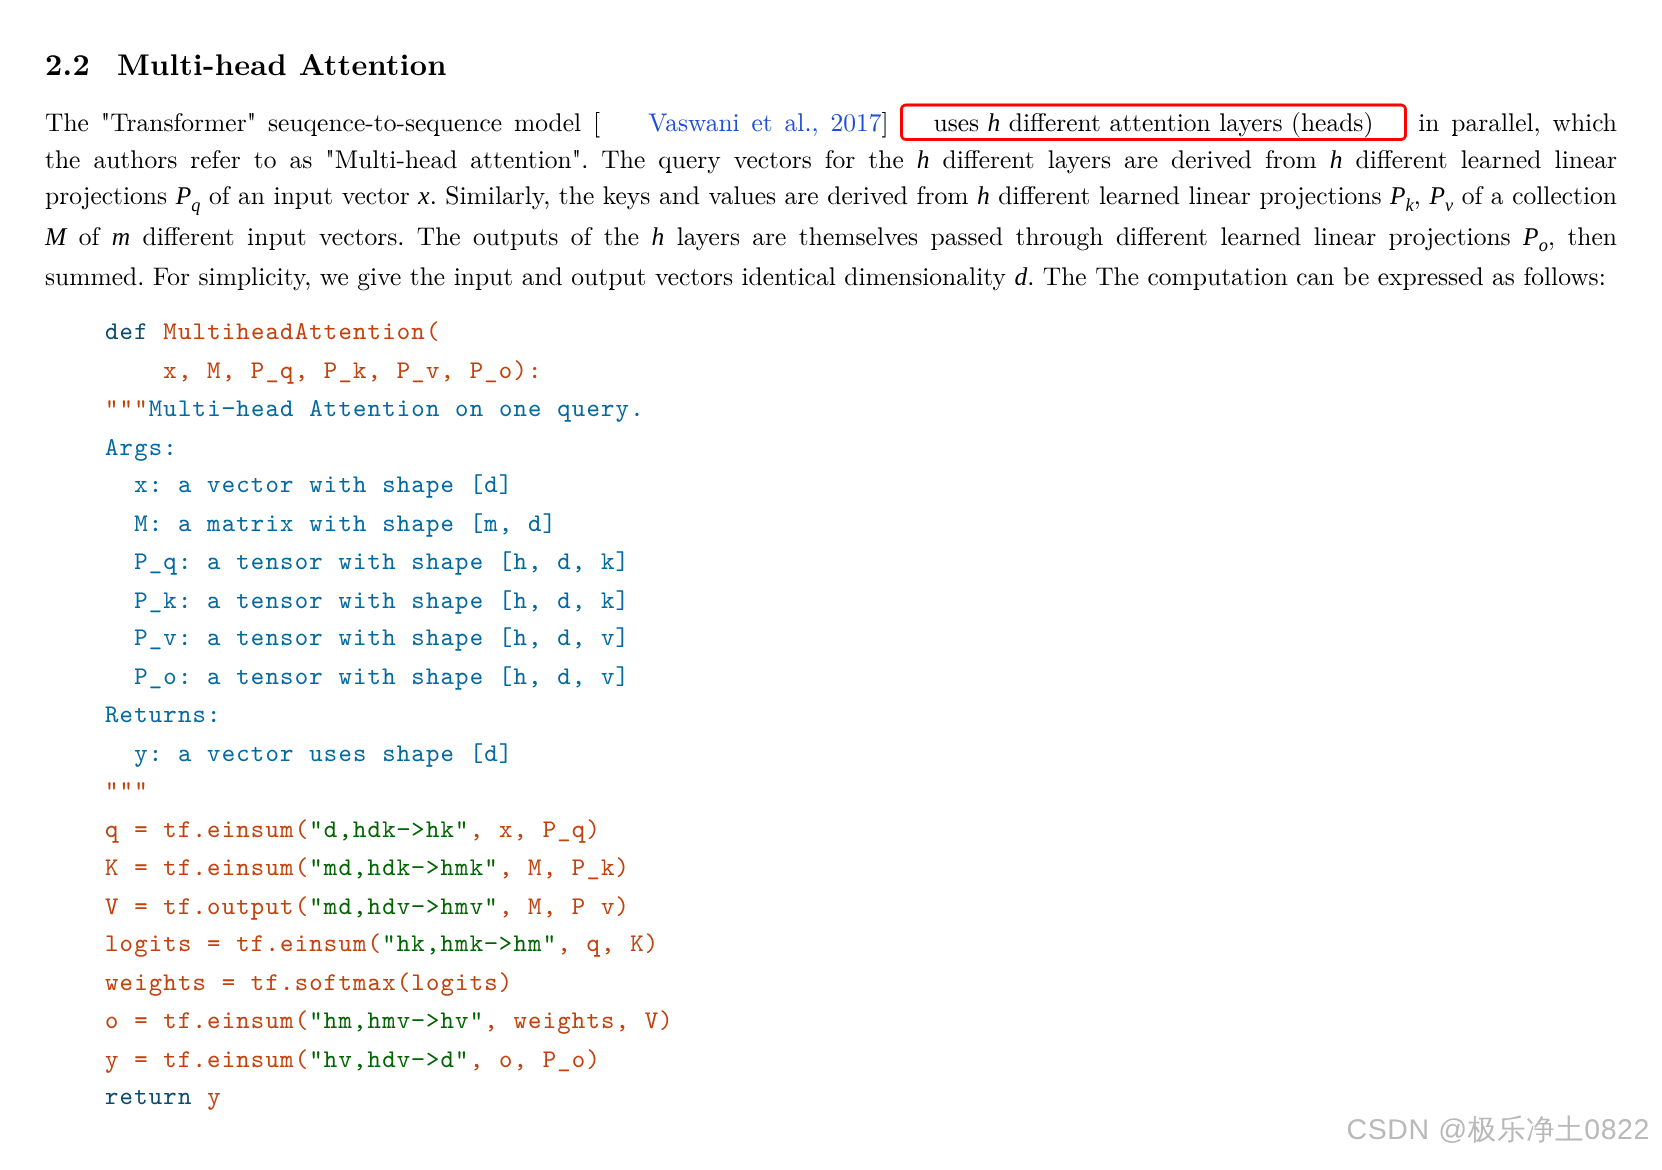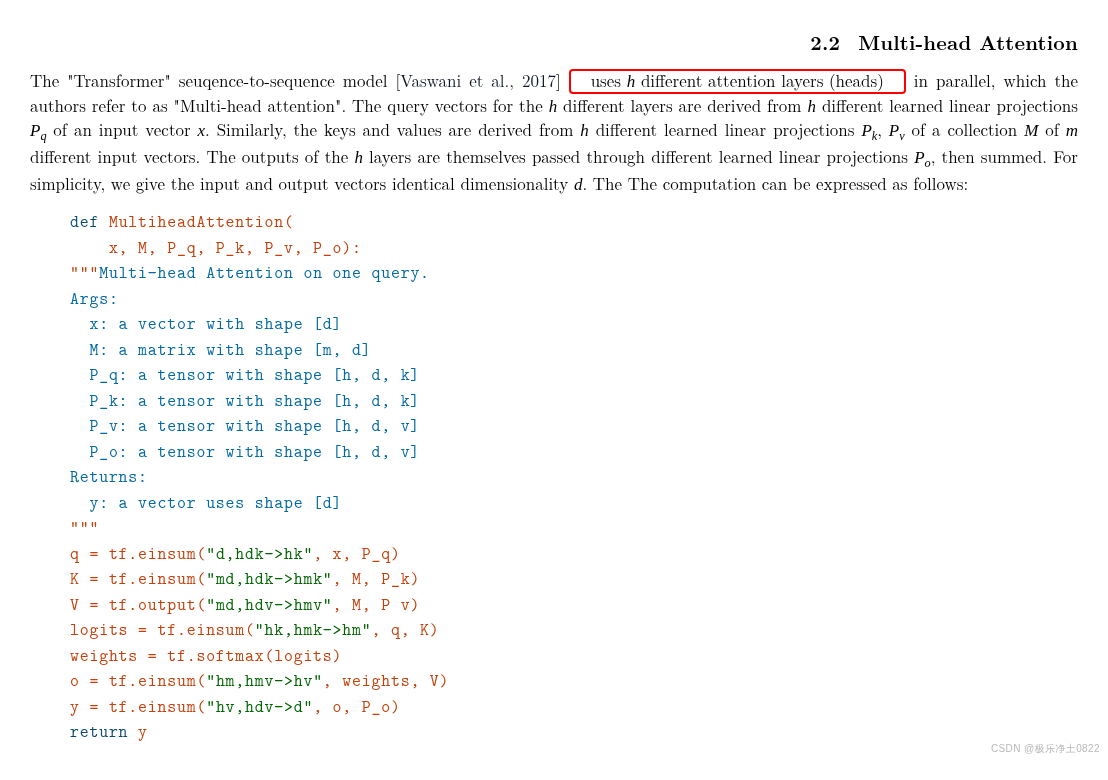--- a/index.html
+++ b/index.html
@@ -11,28 +11,27 @@
     line-height: 1.35;
     width: 1108px;
     box-sizing: border-box;
     position: relative;
   }
   h2.sec {
     font-size: 20px;
     font-weight: bold;
     margin: 0 0 14px 0;
     letter-spacing: 0.2px;
-    text-align: right;
   }
   h2.sec .num { margin-right: 18px; }
   p.para {
     margin: 0 0 8px 0;
     text-align: justify;
   }
-  .citation { color: #0f172a; }
+  .citation { color: #1d4ed8; margin-left: 32px; }
   .mathit { font-style: italic; font-family: "CMU Serif", Georgia, serif; }
   sub.v { font-style: italic; font-size: 0.72em; }
   .hl {
     border: 2px solid #ff0000;
     border-radius: 4px;
     padding: 0 20px;
     display: inline-block;
     line-height: 1.15;
   }
   .codeblock {
@@ -43,24 +42,24 @@
     margin: 12px 0 0 40px;
     white-space: pre;
   }
   .kw  { color: #0c4a6e; }
   .id  { color: #c2410c; }  
   .str { color: #006400; }  
   .cmt { color: #0369a1; }  
   .watermark {
     position: absolute;
     right: 8px;
-    bottom: 17px;
+    bottom: 6px;
     color: #b9b9b9;
     font-family: "PingFang SC", "Microsoft YaHei", Arial, sans-serif;
-    font-size: 10px;
+    font-size: 19px;
     letter-spacing: 0.4px;
   }
 </style>
 </head>
 <body>
 
 <h2 class="sec">
   <span class="num">2.2</span><span>Multi-head Attention</span>
 </h2>
 

